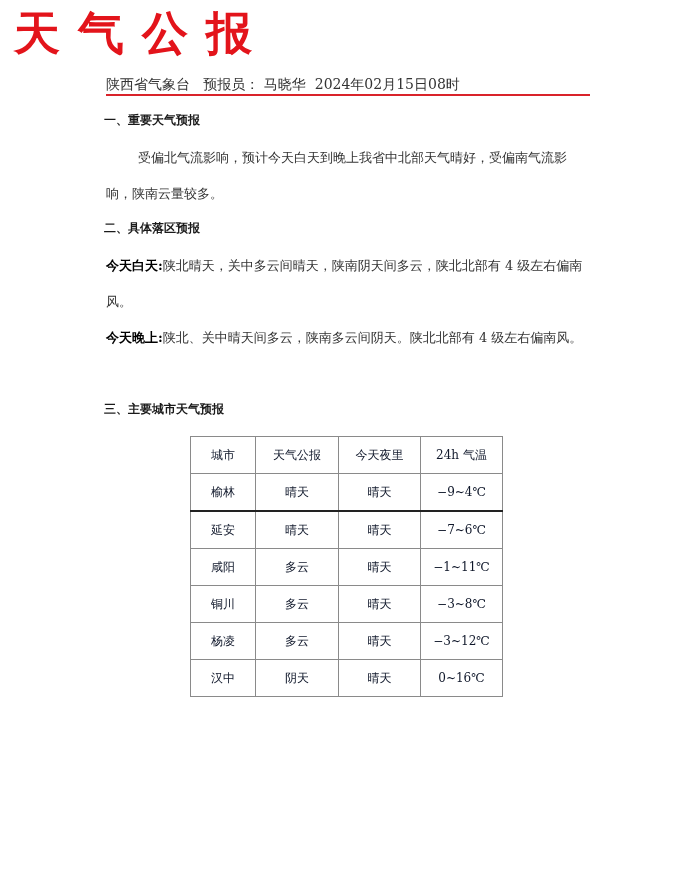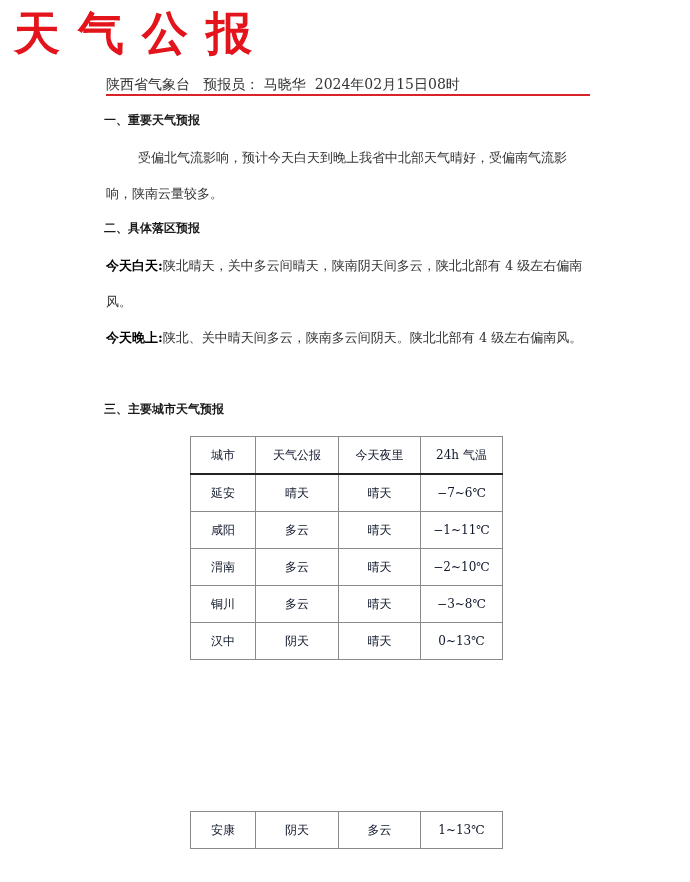--- a/index.html
+++ b/index.html
@@ -40,55 +40,55 @@
 <div class="h" style="top:401px">三、主要城市天气预报</div>
 
 <table class="t1">
   <tbody>
       <tr>
     <td class="c1">城市</td>
     <td class="c2">天气公报</td>
     <td class="c3">今天夜里</td>
     <td class="c4">24h 气温</td>
   </tr>
+  <tr>
+        <td>榆林</td>
+        <td>晴天</td>
+        <td>晴天</td>
+        <td>−9~4℃</td>
+      </tr>
   <tr class="thick-top">
         <td>延安</td>
         <td>晴天</td>
         <td>晴天</td>
         <td>−7~6℃</td>
       </tr>
   <tr>
         <td>咸阳</td>
         <td>多云</td>
         <td>晴天</td>
         <td>−1~11℃</td>
       </tr>
   <tr>
-        <td>渭南</td>
-        <td>多云</td>
-        <td>晴天</td>
-        <td>−2~10℃</td>
-      </tr>
-  <tr>
         <td>铜川</td>
         <td>多云</td>
         <td>晴天</td>
         <td>−3~8℃</td>
       </tr>
   <tr>
+        <td>杨凌</td>
+        <td>多云</td>
+        <td>晴天</td>
+        <td>−3~12℃</td>
+      </tr>
+  <tr>
         <td>汉中</td>
         <td>阴天</td>
         <td>晴天</td>
-        <td>0~13℃</td>
+        <td>0~16℃</td>
       </tr>
 </tbody>
   </table>
 
 <table class="t2">
   <tbody>
-      <tr>
-        <td class="c1">安康</td>
-        <td class="c2">阴天</td>
-        <td class="c3">多云</td>
-        <td class="c4">1~13℃</td>
-      </tr>
 </tbody>
   </table>
 
 </body></html>

